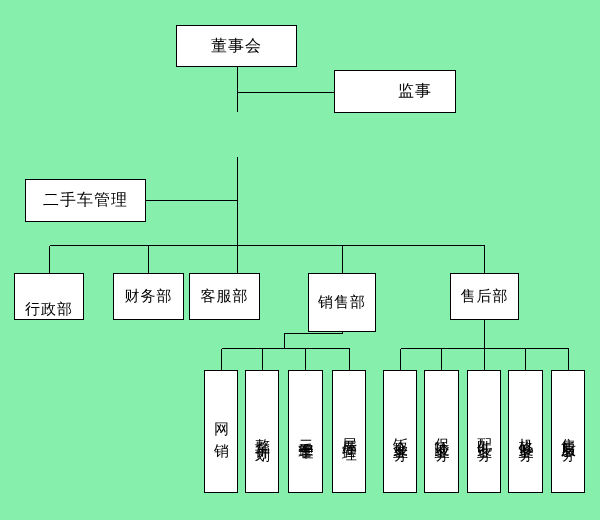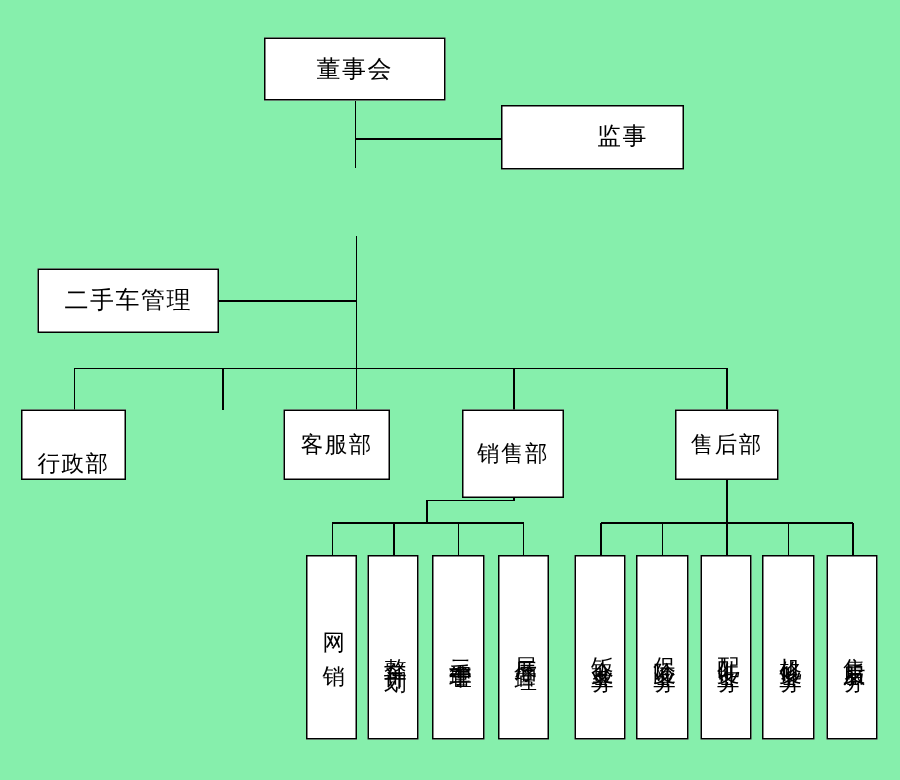--- a/index.html
+++ b/index.html
@@ -90,20 +90,23 @@
 
 
   <div class="node top-node" style="left:25px; top:179px; width:121px; height:43px;">
     <span>二手车管理</span>
   </div>
 
   <div class="node" style="left:14px; top:273px; width:70px; height:47px;align-items:flex-end;">
     <span>行政部</span>
   </div>
 
+  <div class="node" style="left:113px; top:273px; width:71px; height:47px;">
+    <span>财务部</span>
+  </div>
 
   <div class="node" style="left:189px; top:273px; width:71px; height:47px;">
     <span>客服部</span>
   </div>
 
   <div class="node" style="left:308px; top:273px; width:68px; height:59px;">
     <span>销售部</span>
   </div>
 
   <div class="node" style="left:450px; top:273px; width:69px; height:47px;text-align:right;">

